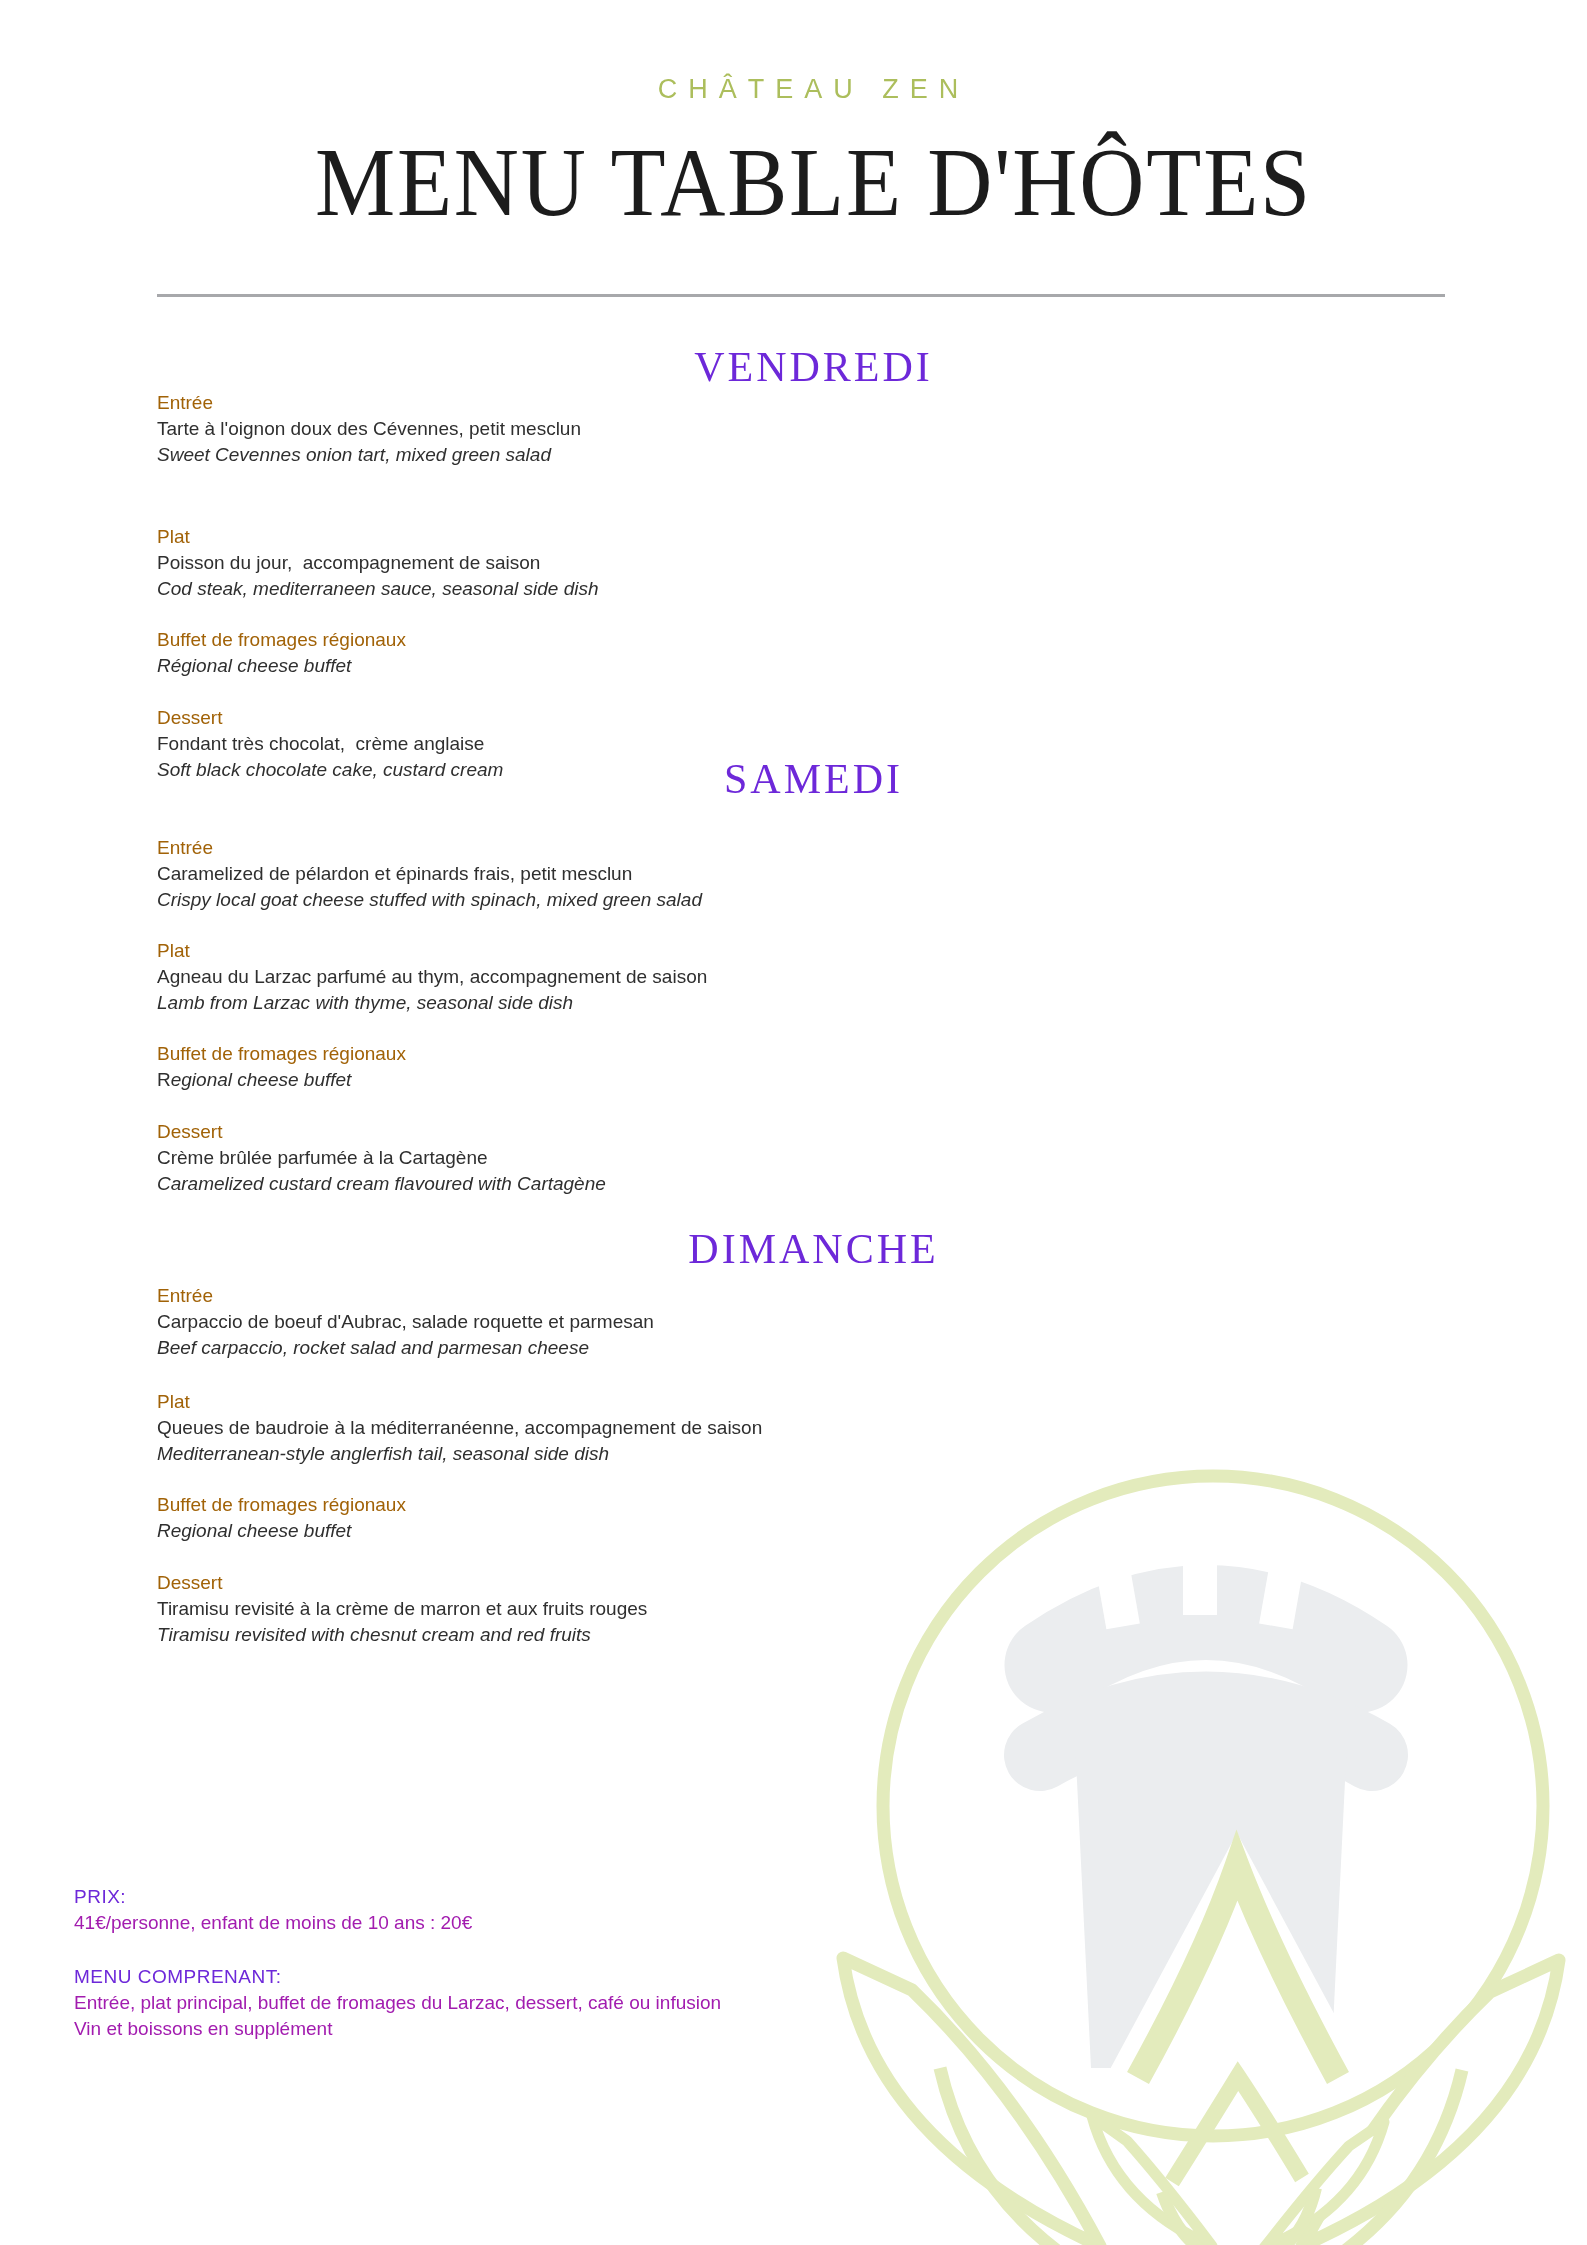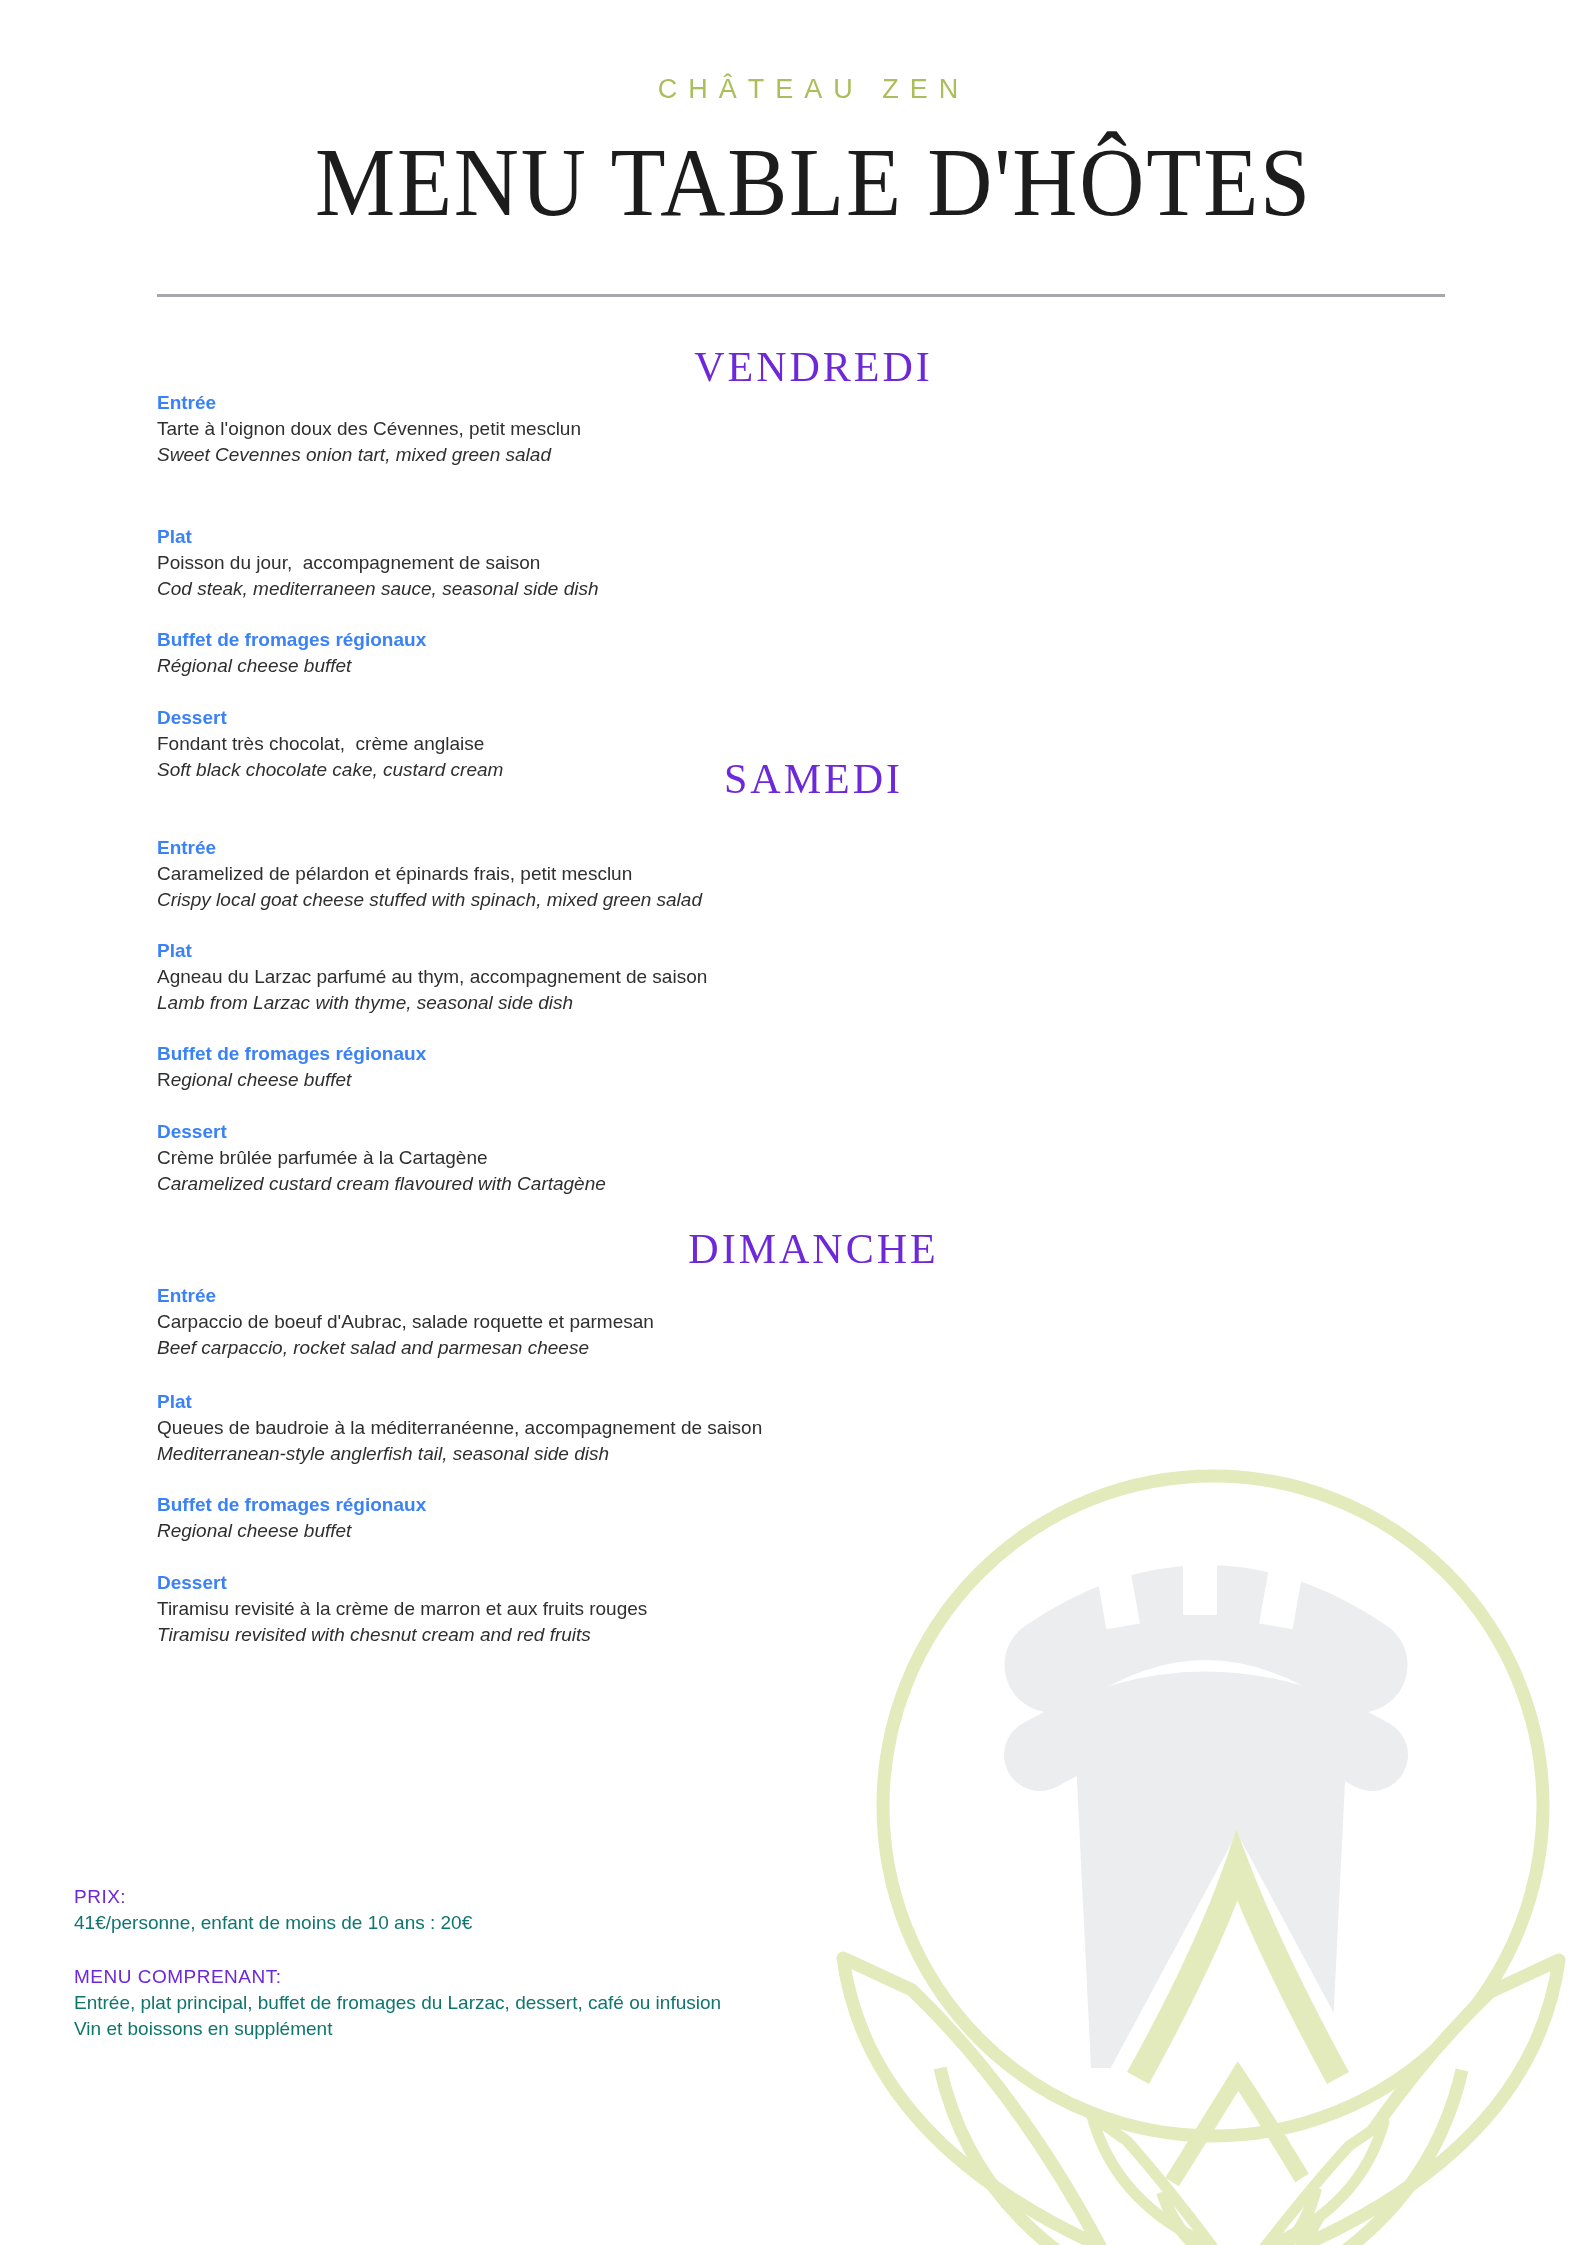--- a/index.html
+++ b/index.html
@@ -35,31 +35,31 @@
     position:absolute;left:0;width:100%;margin:0;
     text-align:center;
     font-family:"Liberation Serif",serif;font-weight:400;
     font-size:42px;line-height:1;letter-spacing:3px;
     color:#6d28d9;
   }
   .course{
     position:absolute;left:157px;
     font-size:19px;line-height:26px;white-space:nowrap;
   }
-  .course-label{font-weight:700;color:#3b82f6;}
+  .course-label{font-weight:400;color:#a16207;}
   .course-trans{font-style:italic;}
   .course-trans .upright{font-style:normal;}
   .footer-label{
     position:absolute;left:74px;
     font-size:19px;line-height:26px;letter-spacing:0.5px;
     color:#6d28d9;white-space:nowrap;
   }
   .footer-text{
     position:absolute;left:74px;
-    font-size:19px;line-height:26px;white-space:nowrap;color:#0f766e;
+    font-size:19px;line-height:26px;white-space:nowrap;color:#a21caf;
   }
 </style>
 </head>
 <body>
 
 <div class="page">
 
   <svg class="watermark" viewBox="640 1430 947 815" xmlns="http://www.w3.org/2000/svg">
     <circle cx="1213" cy="1806" r="330" fill="none" stroke="#e3ebbc" stroke-width="13"></circle>
     <g>

